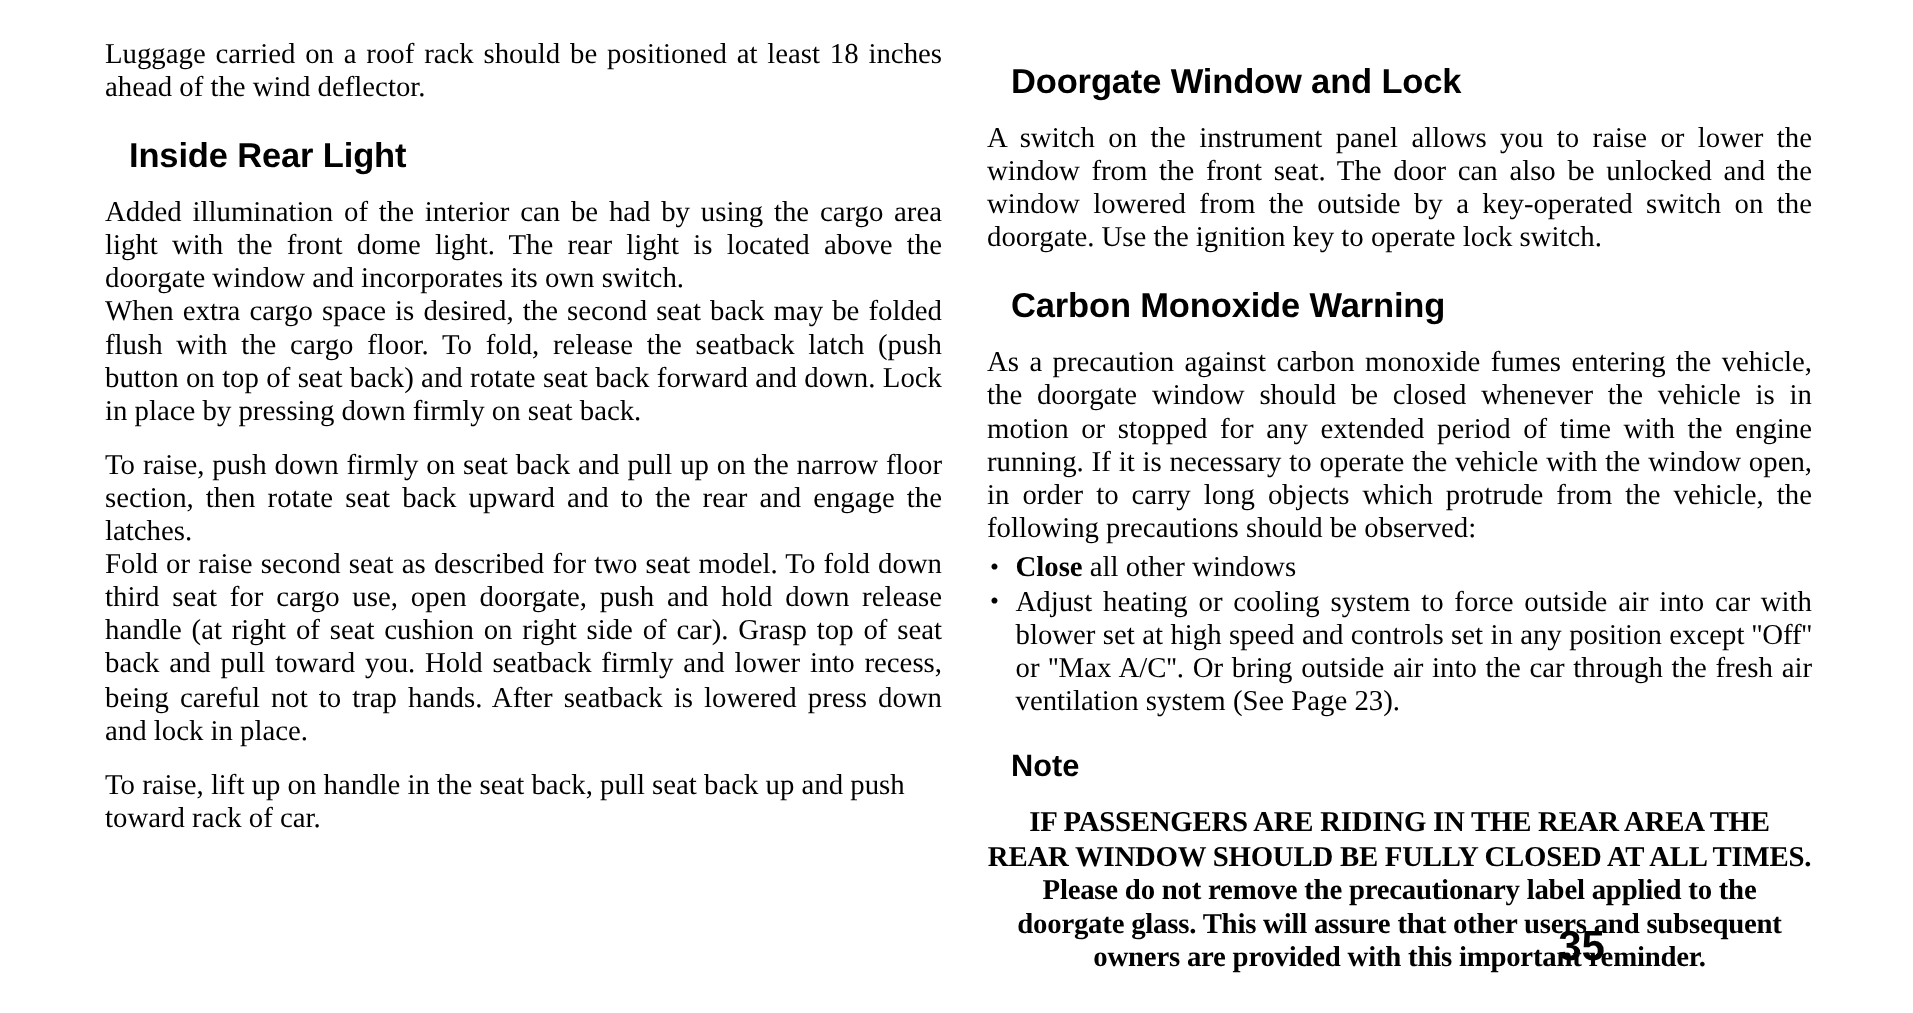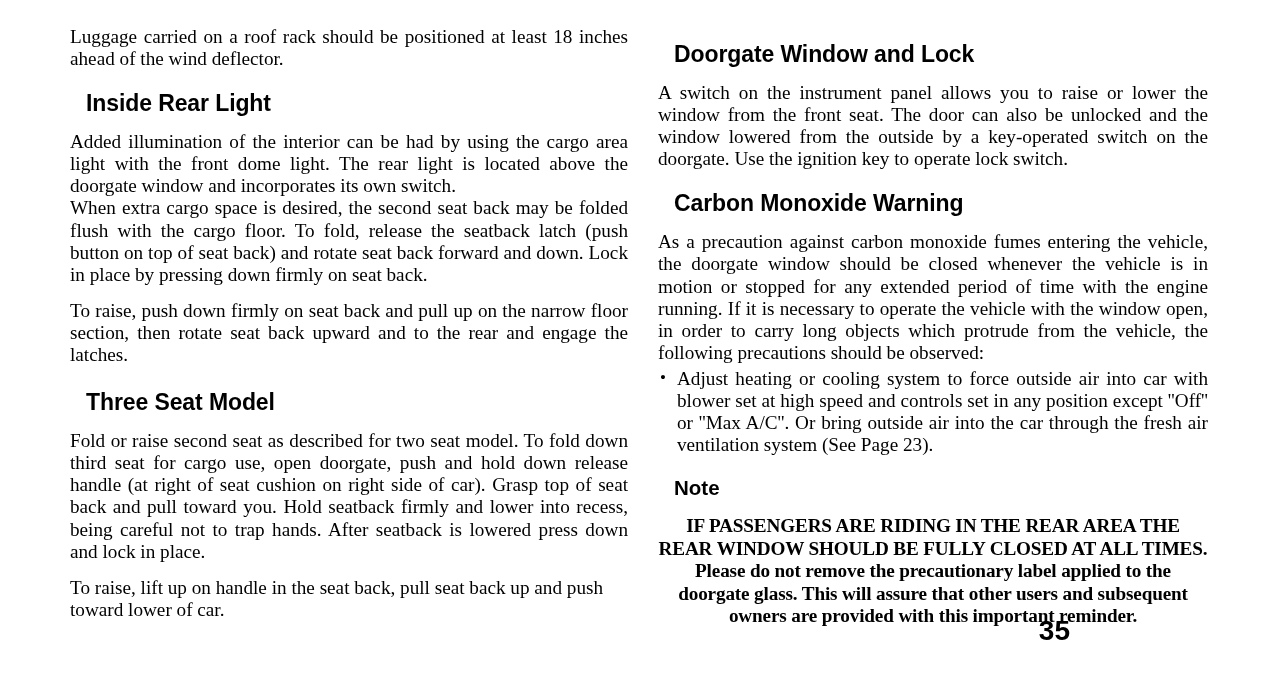--- a/index.html
+++ b/index.html
@@ -125,35 +125,35 @@
   <div class="column" id="col-left">
 
     <p class="para">Luggage carried on a roof rack should be positioned at least 18 inches ahead of the wind deflector.</p>
 
     <h2 class="heading tight">Inside Rear Light</h2>
     <p class="para">Added illumination of the interior can be had by using the cargo area light with the front dome light. The rear light is located above the doorgate window and incorporates its own switch.</p>
 
     <p class="para">When extra cargo space is desired, the second seat back may be folded flush with the cargo floor. To fold, release the seatback latch (push button on top of seat back) and rotate seat back forward and down. Lock in place by pressing down firmly on seat back.</p>
     <p class="para gap-para">To raise, push down firmly on seat back and pull up on the narrow floor section, then rotate seat back upward and to the rear and engage the latches.</p>
 
-    <h2 class="heading">Three Seat Model</h2>
     <p class="para">Fold or raise second seat as described for two seat model. To fold down third seat for cargo use, open doorgate, push and hold down release handle (at right of seat cushion on right side of car). Grasp top of seat back and pull toward you. Hold seatback firmly and lower into recess, being careful not to trap hands. After seatback is lowered press down and lock in place.</p>
-    <p class="para gap-para ragged">To raise, lift up on handle in the seat back, pull seat back up and push toward lower of car.</p>
+    <p class="para gap-para ragged">To raise, lift up on handle in the seat back, pull seat back up and push toward rack of car.</p>
 
   </div>
 
   <div class="column" id="col-right">
 
     <h2 class="heading first">Doorgate Window and Lock</h2>
     <p class="para gap-para">A switch on the instrument panel allows you to raise or lower the window from the front seat. The door can also be unlocked and the window lowered from the outside by a key-operated switch on the doorgate. Use the ignition key to operate lock switch.</p>
 
     <h2 class="heading tight">Carbon Monoxide Warning</h2>
     <p class="para">As a precaution against carbon monoxide fumes entering the vehicle, the doorgate window should be closed whenever the vehicle is in motion or stopped for any extended period of time with the engine running. If it is necessary to operate the vehicle with the window open, in order to carry long objects which protrude from the vehicle, the following precautions should be observed:</p>
 
     <ul class="bullets">
+      <li class="lead"><span class="b">Close</span><span> all other windows</span></li>
       <li><span>Adjust heating or cooling system to force outside air into car with blower set at high speed and controls set in any position except ''Off'' or ''Max A/C''. Or bring outside air into the car through the fresh air ventilation system (See Page 23).</span></li>
     </ul>
 
     <h3 class="note-heading">Note</h3>
     <p class="note-body">IF PASSENGERS ARE RIDING IN THE REAR AREA THE REAR WINDOW SHOULD BE FULLY CLOSED AT ALL TIMES. Please do not remove the precautionary label applied to the doorgate glass. This will assure that other users and subsequent owners are provided with this important reminder.</p>
 
   </div>
 
   <div id="page-number">35</div>
 

